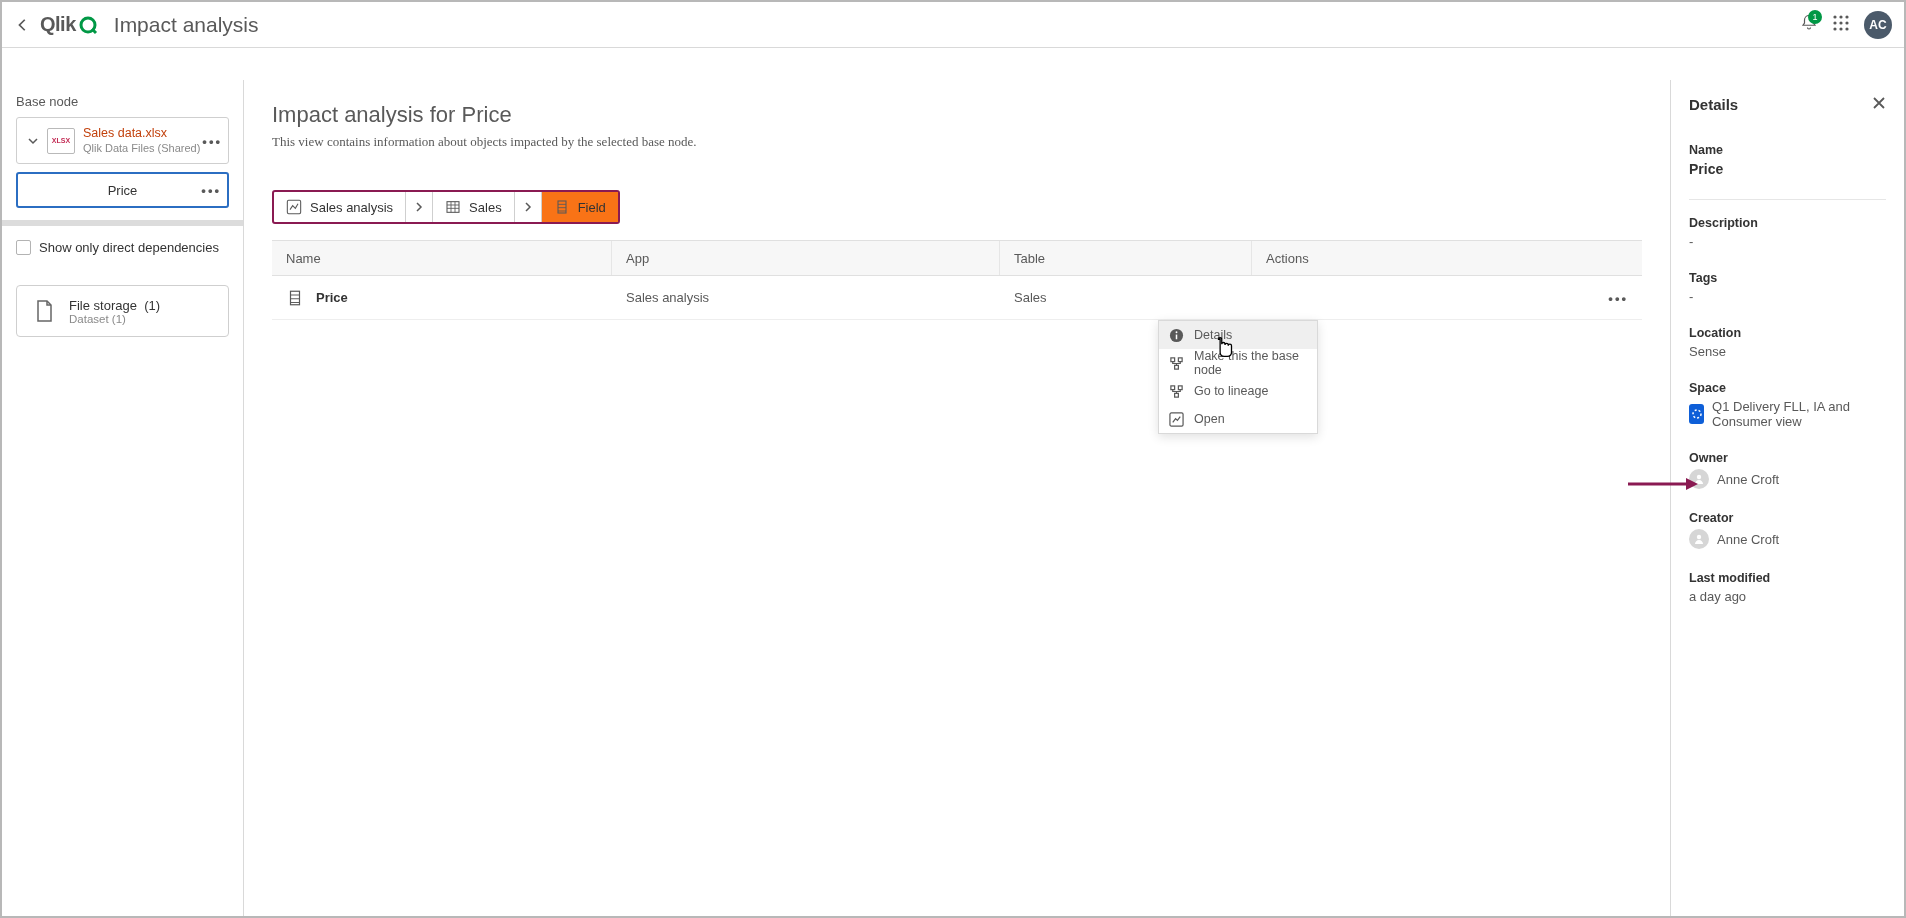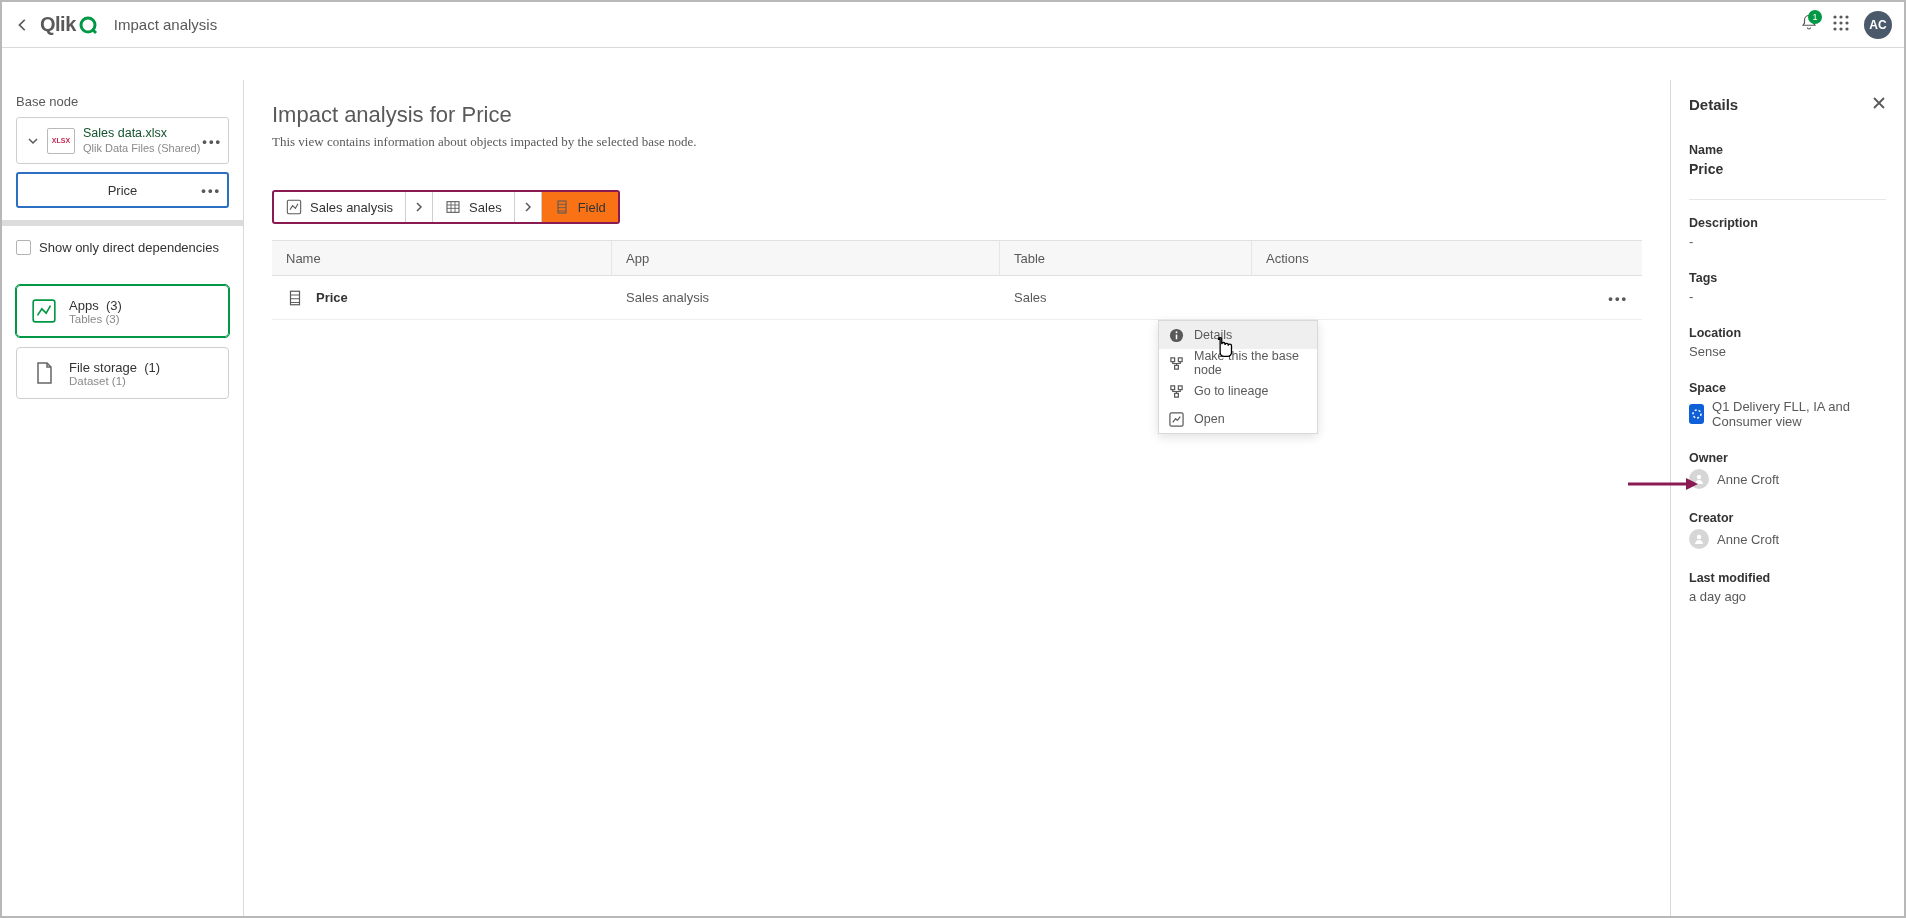--- a/index.html
+++ b/index.html
@@ -5,38 +5,38 @@
 * { margin: 0; padding: 0; box-sizing: border-box; font-family: -apple-system, BlinkMacSystemFont, "Segoe UI", Arial, sans-serif; }
 body { background: #fff; color: #333; font-size: 13px; overflow: hidden; }
 .app { width: 100%; height: 100vh; display: flex; flex-direction: column; border: 2px solid #b8b8b8; gap: 32px; }
 
 
 .topbar { height: 46px; display: flex; align-items: center; padding: 0 12px; border-bottom: 1px solid #d9d9d9; }
 .back-chevron { width: 18px; height: 18px; display: flex; align-items: center; justify-content: center; margin-right: 8px; cursor: pointer; }
 .logo { display: flex; align-items: center; margin-right: 16px; }
 .logo-text { font-weight: 700; font-size: 20px; color: #595959; letter-spacing: -0.5px; }
 .logo-swoosh { width: 20px; height: 20px; margin-left: 2px; }
-.page-title { font-size: 15px; color: #595959; }
+.page-title { font-size: 21px; color: #595959; }
 .topbar-spacer { flex: 1; }
 .topbar-icons { display: flex; align-items: center; gap: 14px; }
 .bell-wrap { position: relative; }
 .badge { position: absolute; top: -4px; right: -4px; background: #009845; color: #fff; border-radius: 8px; font-size: 9px; min-width: 14px; height: 14px; display: flex; align-items: center; justify-content: center; padding: 0 3px; }
 .app-grid-icon { width: 18px; height: 18px; }
 .avatar-circle { width: 28px; height: 28px; border-radius: 50%; background: #4b5a6a; color:#fff; display: flex; align-items: center; justify-content: center; font-size: 12px; font-weight: 600; }
 
 
 .main { display: flex; flex: 1; min-height: 0; }
 .sidebar-left { width: 242px; border-right: 1px solid #d9d9d9; display: flex; flex-direction: column; }
 .sidebar-top { padding: 14px 14px 12px; }
 .base-label { font-size: 13px; color: #595959; margin-bottom: 8px; }
 .node-card { border: 1px solid #cfcfcf; border-radius: 3px; padding: 8px 10px; display: flex; align-items: center; gap: 8px; position: relative; }
 .node-card .caret { display: flex; align-items: center; }
 .xlsx-icon { width: 28px; height: 26px; background: #fff; border:1px solid #b9b9b9; border-radius: 2px; display: flex; align-items: center; justify-content: center; font-size: 7px; color: #c32c55; font-weight: 700; position: relative; }
 .node-txt { display: flex; flex-direction: column; line-height: 1.25; }
-.node-title { font-size: 12.5px; color: #14532d; }
+.node-title { font-size: 12.5px; color: #c2410c; }
 .node-sub { font-size: 11px; color: #8a8a8a; }
 .more-dots { position: absolute; right: 6px; top: 50%; transform: translateY(-50%); cursor: pointer; color: #595959; letter-spacing: 2px; font-weight: 700; }
 .field-chip { margin-top: 8px; border: 2px solid #2b6ec2; border-radius: 3px; height: 36px; display: flex; align-items: center; justify-content: center; position: relative; background: #fff; }
 .field-chip .name { font-size: 13px; color: #333; }
 
 .sidebar-divider { height: 6px; background: #dcdcdc; }
 .sidebar-bottom { padding: 14px; }
 .checkbox-row { display: flex; align-items: center; gap: 8px; margin-bottom: 30px; }
 .cb { width: 15px; height: 15px; border: 1.5px solid #b3b3b3; border-radius: 2px; display: inline-block; }
 .filter-card { border: 1px solid #cfcfcf; border-radius: 4px; padding: 10px 12px; display: flex; align-items: center; gap: 10px; margin-bottom: 10px; }
@@ -166,32 +166,20 @@
           <span class="name">Price</span>
           <span class="more-dots">•••</span>
         </div>
       </div>
       <div class="sidebar-divider"></div>
       <div class="sidebar-bottom">
         <div class="checkbox-row">
           <span class="cb"></span>
           <span>Show only direct dependencies</span>
         </div>
-        <div class="filter-card active">
-          <div class="filter-icon">
-            <svg width="26" height="26" viewBox="0 0 24 24">
-                <rect x="2" y="2" width="20" height="20" rx="2" fill="none" stroke="#009845" stroke-width="1.5"></rect>
-                <path d="M6 16 L10 10 L14 14 L18 7" stroke="#009845" stroke-width="1.5" fill="none"></path>
-              </svg>
-          </div>
-          <div class="filter-txt">
-            <div class="title"><span>Apps</span>&nbsp;&nbsp;<span>(3)</span></div>
-            <div class="sub">Tables (3)</div>
-          </div>
-        </div>
         <div class="filter-card">
           <div class="filter-icon">
             <svg width="24" height="24" viewBox="0 0 24 24">
                 <path d="M6 2h9l4 4v16H6z" fill="none" stroke="#666" stroke-width="1.5"></path>
                 <path d="M15 2v4h4" fill="none" stroke="#666" stroke-width="1.5"></path>
               </svg>
           </div>
           <div class="filter-txt">
             <div class="title"><span>File storage</span>&nbsp;&nbsp;<span>(1)</span></div>
             <div class="sub">Dataset (1)</div>

